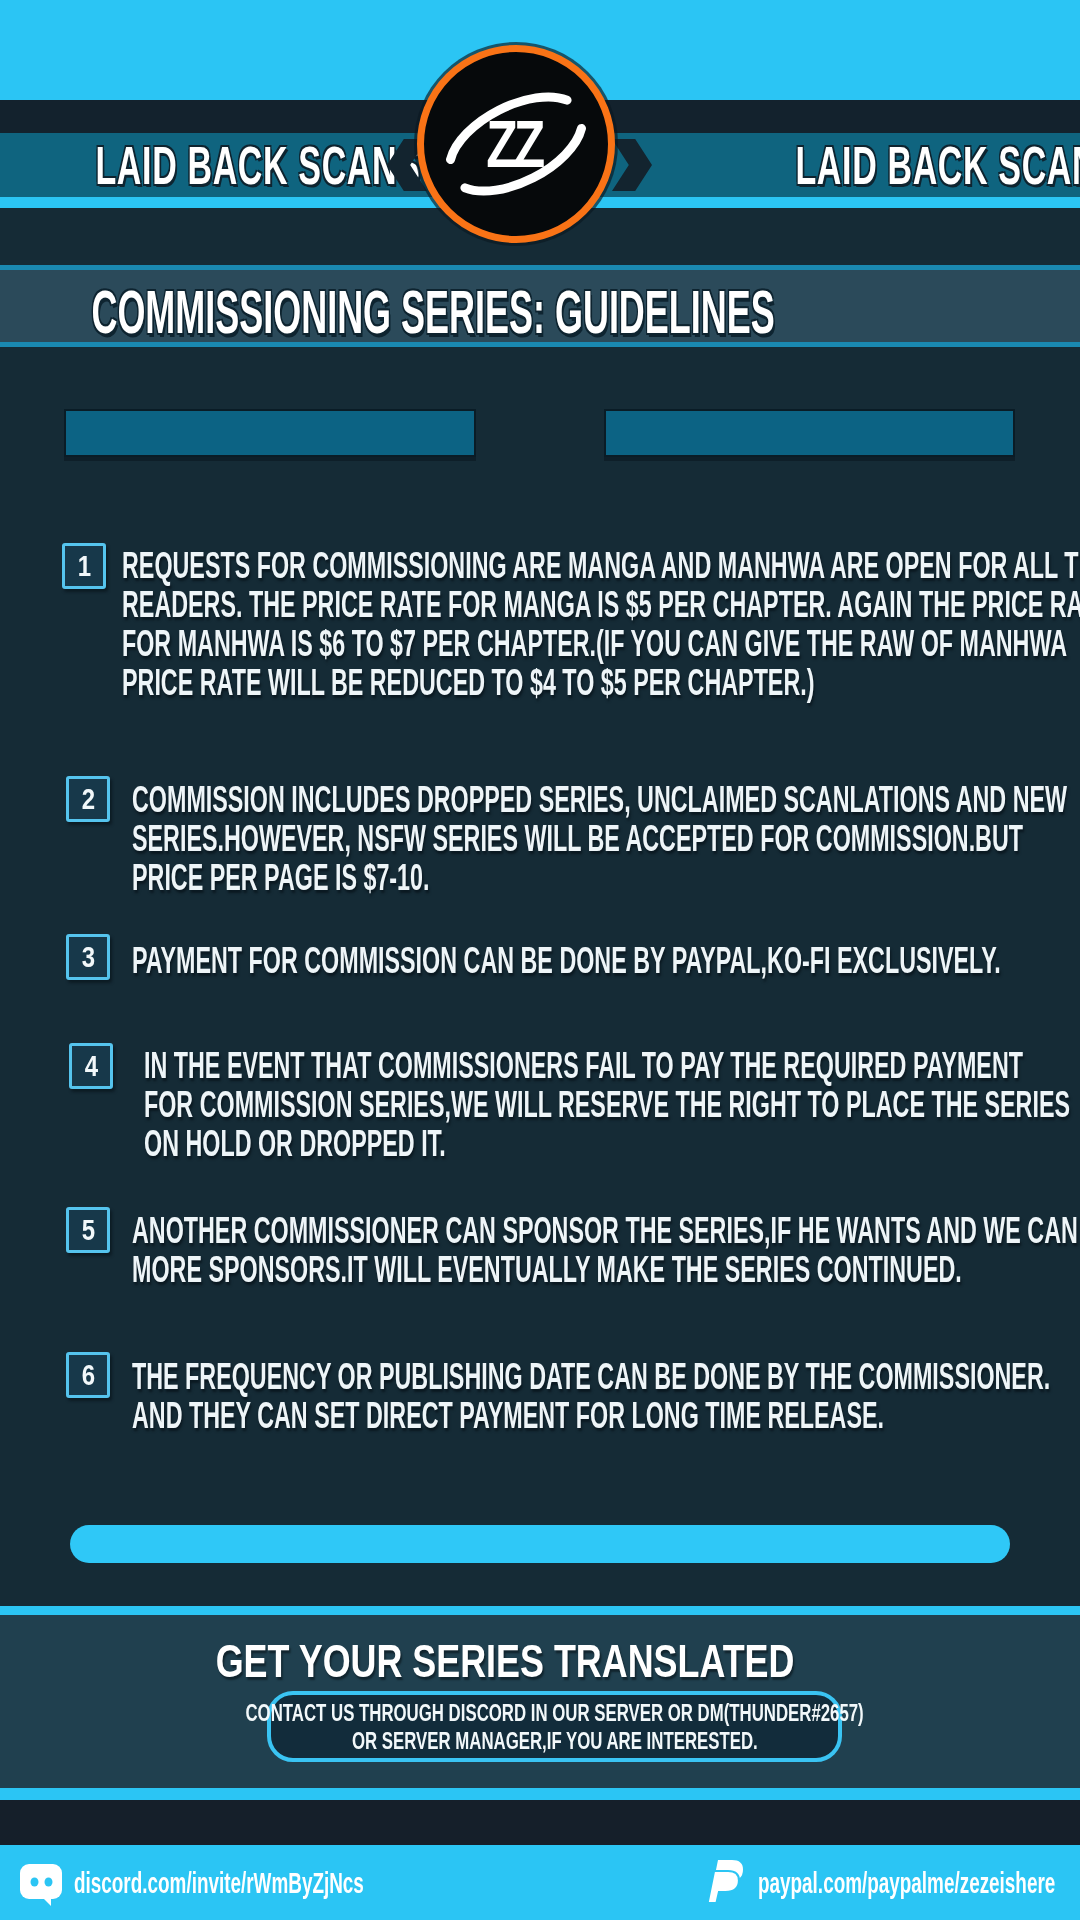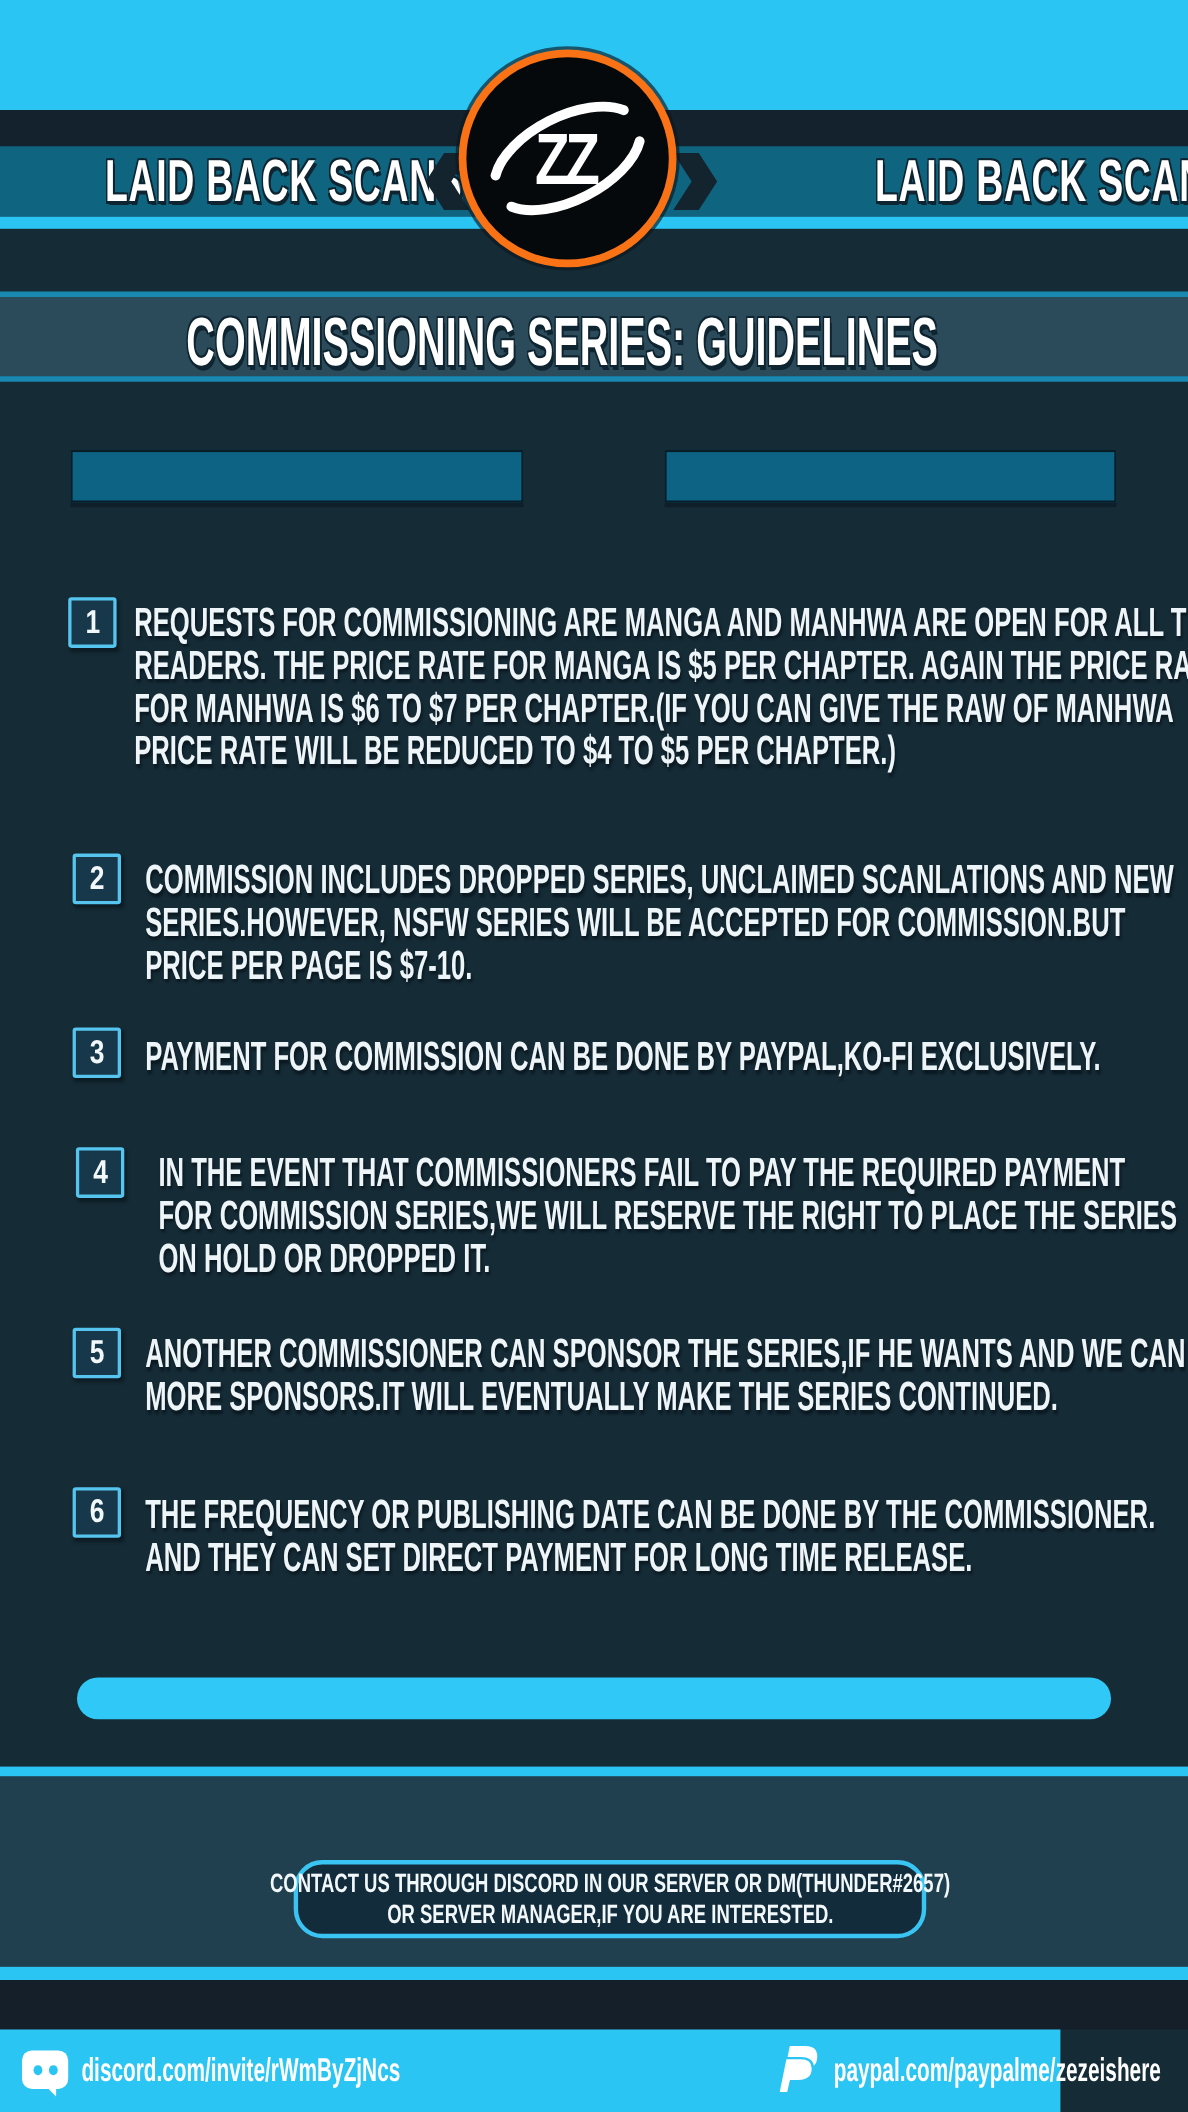--- a/index.html
+++ b/index.html
@@ -27,21 +27,21 @@
         background:#06090b;border:7px solid #f97316;box-sizing:border-box;
         box-shadow:0 0 0 3px rgba(11,25,34,.65);
         display:flex;align-items:center;justify-content:center;}
   .logo svg{position:absolute;left:0;top:0;}
   .logo-zz{position:relative;font-weight:bold;font-size:66px;color:#fff;letter-spacing:-5px;
            transform:scaleX(0.78);padding-right:5px;}
 
   
   .title-edge{left:0;width:1080px;height:5px;background:#1a89b1;}
   .title-band{left:0;top:270px;width:1080px;height:72px;background:#2b4a5a;}
-  .title-row{left:0;top:276px;width:1022px;display:flex;justify-content:center;}
+  .title-row{left:0;top:276px;width:1022px;display:flex;justify-content:flex-end;}
   .title-text{font-weight:bold;font-size:62px;color:#ffffff;transform:scaleX(0.58);transform-origin:50% 50%;white-space:nowrap;
     text-shadow:3px 4px 0 #0e2430,-2px -2px 0 #0e2430,2px -2px 0 #0e2430,-2px 2px 0 #0e2430;}
 
   
   .ph-rect{top:409px;height:48px;background:#0c6384;border:2px solid #0a1c26;box-sizing:border-box;
            box-shadow:0 4px 0 rgba(6,18,26,.45);}
 
   
   .num-box{width:44px;height:46px;background:#17384a;border:3px solid #55c4ee;box-sizing:border-box;
            border-radius:3px;display:flex;align-items:center;justify-content:center;
@@ -58,21 +58,21 @@
   .cta-row{left:0;top:1634px;width:1010px;display:flex;justify-content:center;}
   .cta-heading{font-weight:bold;font-size:46px;color:#ffffff;transform:scaleX(0.78);transform-origin:50% 50%;white-space:nowrap;
     text-shadow:2px 3px 2px rgba(5,14,20,.55);}
   .contact-box{left:267px;top:1691px;width:575px;height:71px;box-sizing:border-box;
     background:#122c3b;border:4px solid #3ac4f3;border-radius:26px;
     display:flex;flex-direction:column;align-items:center;justify-content:center;gap:0;}
   .contact-line{font-weight:bold;font-size:24px;color:#f2f8fa;transform:scaleX(0.7);transform-origin:50% 50%;white-space:nowrap;}
   .divider2{left:0;top:1788px;width:1080px;height:12px;background:#2bc5f4;}
   .pre-footer{left:0;top:1800px;width:1080px;height:45px;background:#151f2a;}
 
-  .footer{left:0;top:1845px;width:964px;height:75px;background:#2bc5f4;}
+  .footer{left:0;top:1845px;width:1080px;height:75px;background:#2bc5f4;}
   .f-link{position:absolute;top:0;height:75px;display:flex;align-items:center;gap:8px;}
   .f-text{font-weight:bold;font-size:30px;color:#ffffff;transform:scaleX(0.63);transform-origin:0 50%;white-space:nowrap;}
   .f-icon{flex:0 0 auto;}
 </style>
 </head>
 <body>
 
 <div class="stage">
 
   <div class="abs top-cyan"></div>
@@ -167,20 +167,23 @@
     <div class="abs" style="left:132px;top:1357px;">
       <div class="g-line"><span class="cx">THE FREQUENCY OR PUBLISHING DATE CAN BE DONE BY THE COMMISSIONER.</span></div>
       <div class="g-line"><span class="cx">AND THEY CAN SET DIRECT PAYMENT FOR LONG TIME RELEASE.</span></div>
     </div>
   </div>
 
   <div class="abs cyan-pill"></div>
   <div class="abs divider1"></div>
   <div class="abs cta-bg"></div>
 
+  <div class="abs cta-row">
+    <span class="cta-heading">GET YOUR SERIES TRANSLATED</span>
+  </div>
 
   <div class="abs contact-box">
     <span class="contact-line">CONTACT US THROUGH DISCORD IN OUR SERVER OR DM(THUNDER#2657)</span>
     <span class="contact-line">OR SERVER MANAGER,IF YOU ARE INTERESTED.</span>
   </div>
 
   <div class="abs divider2"></div>
   <div class="abs pre-footer"></div>
 
   <div class="abs footer">

